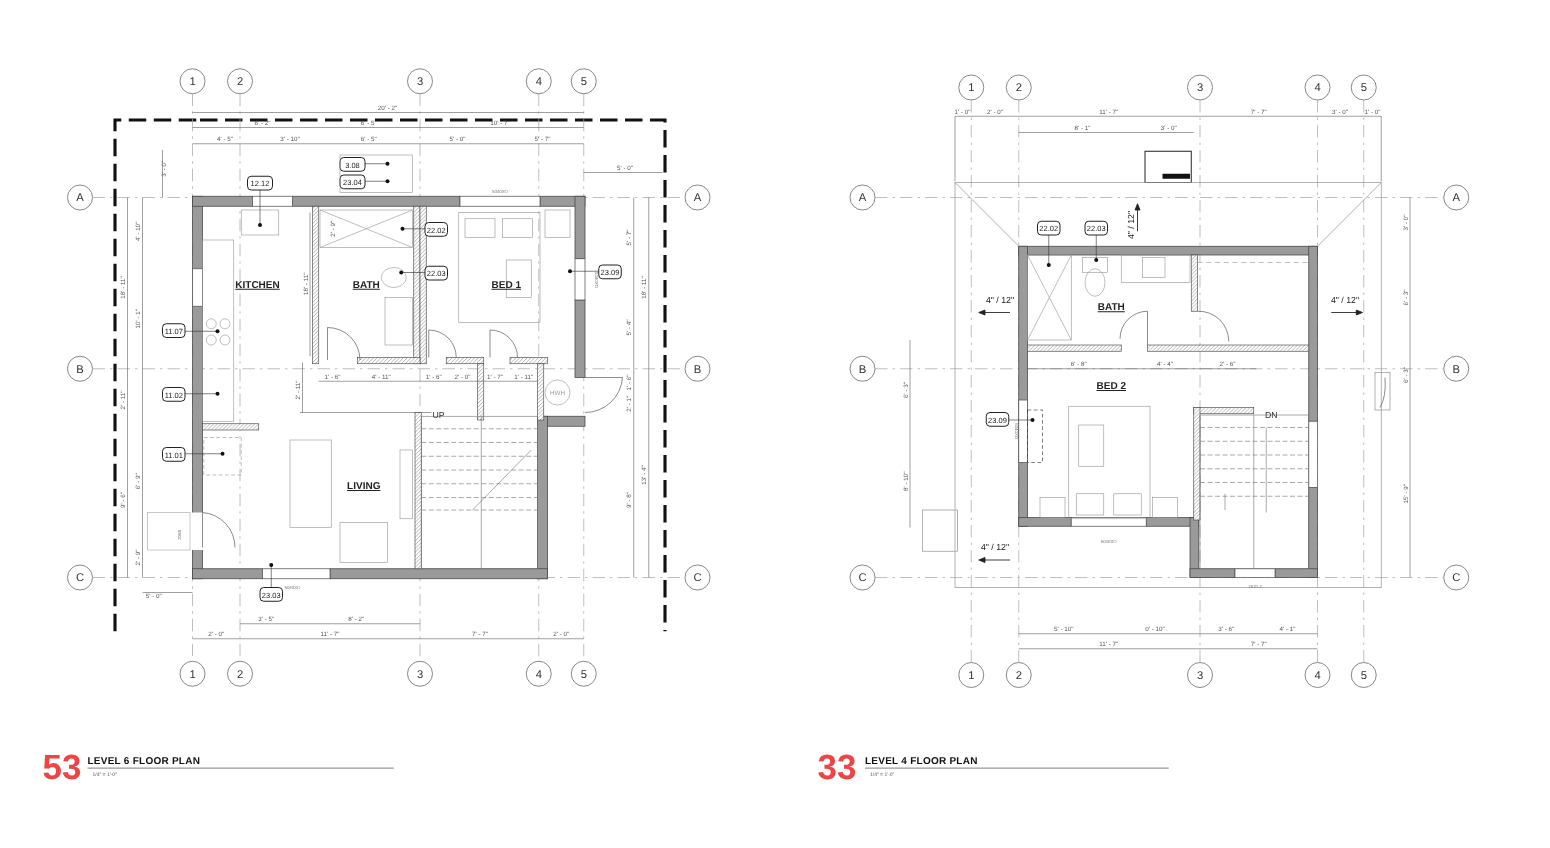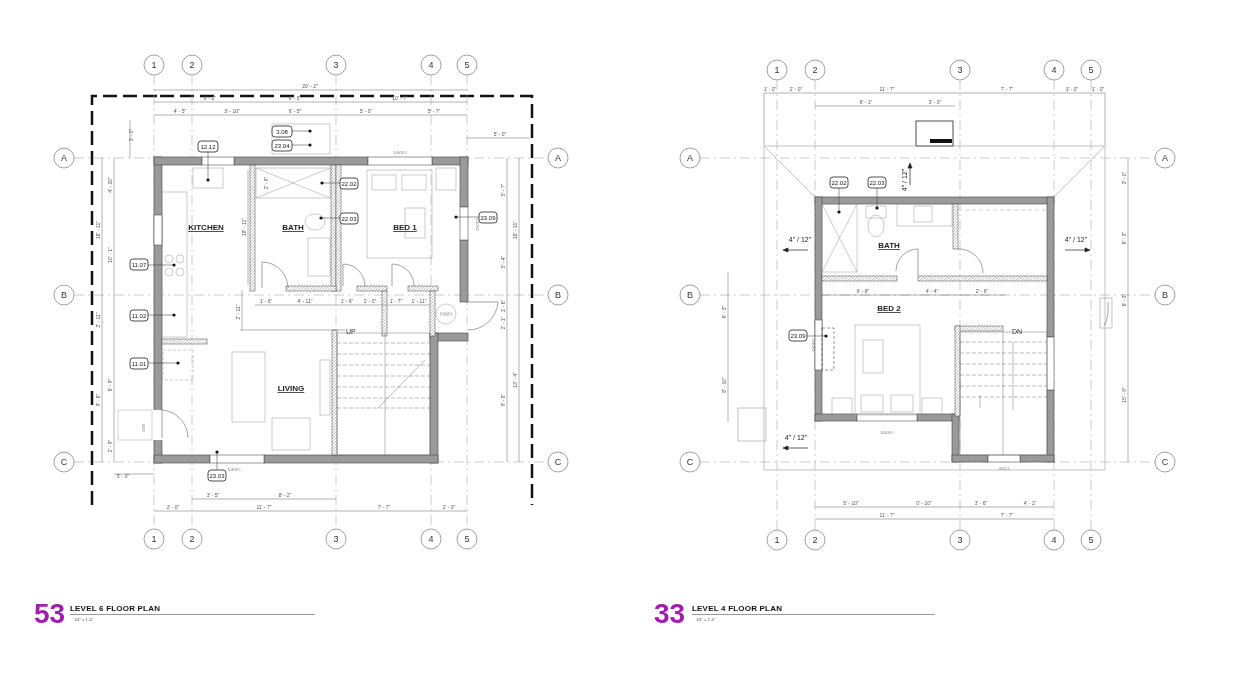--- a/index.html
+++ b/index.html
@@ -3,21 +3,21 @@
 <meta charset="utf-8">
 <style>
   html,body{margin:0;padding:0;background:#fff;}
   body{width:1240px;height:678px;position:relative;overflow:hidden;font-family:"Liberation Sans",sans-serif;color:#111;}
   svg{position:absolute;left:0;top:0;}
   .t{font-family:"Liberation Sans",sans-serif;}
   .dim{font-size:5px;fill:#555;}
   .grid-lbl{font-size:9px;fill:#333;}
   .room{font-size:8px;font-weight:bold;fill:#222;text-decoration:underline;}
   .tag{font-size:6px;fill:#222;}
-  .title-num{position:absolute;font-family:"Liberation Sans",sans-serif;font-weight:bold;font-size:28px;line-height:28px;color:#a21caf;}
+  .title-num{position:absolute;font-family:"Liberation Sans",sans-serif;font-weight:bold;font-size:28px;line-height:28px;color:#ef4444;}
   .title-txt{position:absolute;font-family:"Liberation Sans",sans-serif;font-weight:bold;font-size:8px;color:#111;letter-spacing:0.2px;}
   .title-scale{position:absolute;font-family:"Liberation Sans",sans-serif;font-size:4px;color:#555;}
   .title-line{position:absolute;height:0;border-top:1px solid #999;}
 </style>
 </head>
 <body>
 
 <svg width="1240" height="678" viewBox="0 0 1240 678" xmlns="http://www.w3.org/2000/svg">
   <defs>
     <pattern id="hatch" width="3" height="3" patternUnits="userSpaceOnUse">

